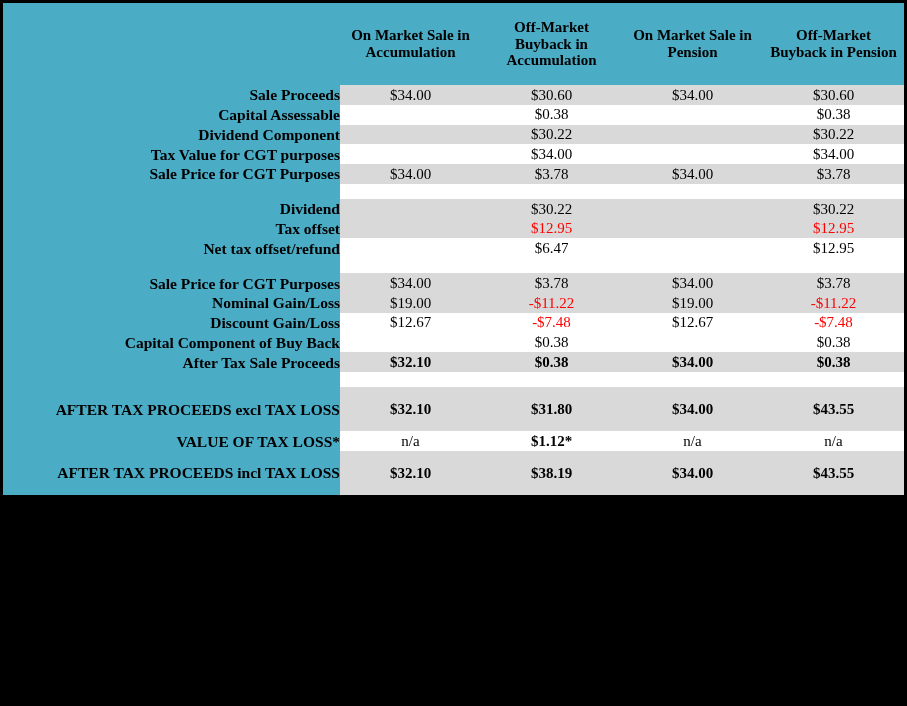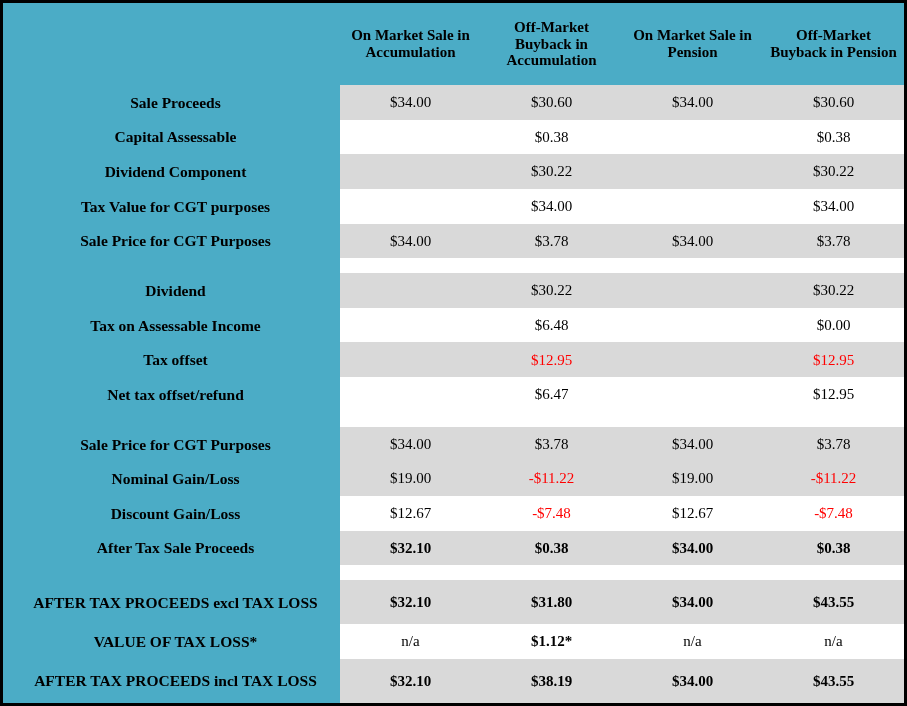--- a/index.html
+++ b/index.html
@@ -16,21 +16,21 @@
     position: relative;
     width: 907px;
     height: 706px;
     background: #000000;
     box-sizing: border-box;
     padding: 3px;
   }
   table.grid {
     border-collapse: collapse;
     width: 901px;
-    height: 700px;
+    height: 492px;
     table-layout: fixed;
     background: #5eead4;
   }
   table.grid td, table.grid th {
     padding: 0;
     margin: 0;
     border: 0;
     vertical-align: middle;
   }
   col.c-label { width: 337px; }
@@ -50,21 +50,21 @@
   .hdr-blank {
     background: #4BACC6;
     border-bottom: 3px solid #000000;
   }
 
   .lbl {
     background: #4BACC6;
     color: #000000;
     font-weight: bold;
     font-size: 15.5px;
-    text-align: center;
+    text-align: right;
     padding: 1px 0 1px 8px !important;
     line-height: 1.1;
   }
   .val {
     text-align: center;
     font-size: 15px;
     color: #000000;
     line-height: 1.1;
   }
   .shade { background: #D9D9D9; }
@@ -139,27 +139,20 @@
           <td class="val plain"></td>
         </tr>
         <tr>
           <td class="lbl">Dividend</td>
           <td class="val shade"></td>
           <td class="val shade">$30.22</td>
           <td class="val shade"></td>
           <td class="val shade">$30.22</td>
         </tr>
         <tr>
-          <td class="lbl">Tax on Assessable Income</td>
-          <td class="val plain"></td>
-          <td class="val plain">$6.48</td>
-          <td class="val plain"></td>
-          <td class="val plain">$0.00</td>
-        </tr>
-        <tr>
           <td class="lbl">Tax offset</td>
           <td class="val shade"></td>
           <td class="val shade neg">$12.95</td>
           <td class="val shade"></td>
           <td class="val shade neg">$12.95</td>
         </tr>
         <tr>
           <td class="lbl">Net tax offset/refund</td>
           <td class="val plain"></td>
           <td class="val plain">$6.47</td>
@@ -186,20 +179,27 @@
           <td class="val shade neg">-$11.22</td>
           <td class="val shade">$19.00</td>
           <td class="val shade neg">-$11.22</td>
         </tr>
         <tr>
           <td class="lbl">Discount Gain/Loss</td>
           <td class="val plain">$12.67</td>
           <td class="val plain neg">-$7.48</td>
           <td class="val plain">$12.67</td>
           <td class="val plain neg">-$7.48</td>
+        </tr>
+        <tr>
+          <td class="lbl">Capital Component of Buy Back</td>
+          <td class="val plain"></td>
+          <td class="val plain">$0.38</td>
+          <td class="val plain"></td>
+          <td class="val plain">$0.38</td>
         </tr>
         <tr>
           <td class="lbl">After Tax Sale Proceeds</td>
           <td class="val shade bold">$32.10</td>
           <td class="val shade bold">$0.38</td>
           <td class="val shade bold">$34.00</td>
           <td class="val shade bold">$0.38</td>
         </tr>
         <tr class="row-spacer">
           <td class="lbl"></td>

